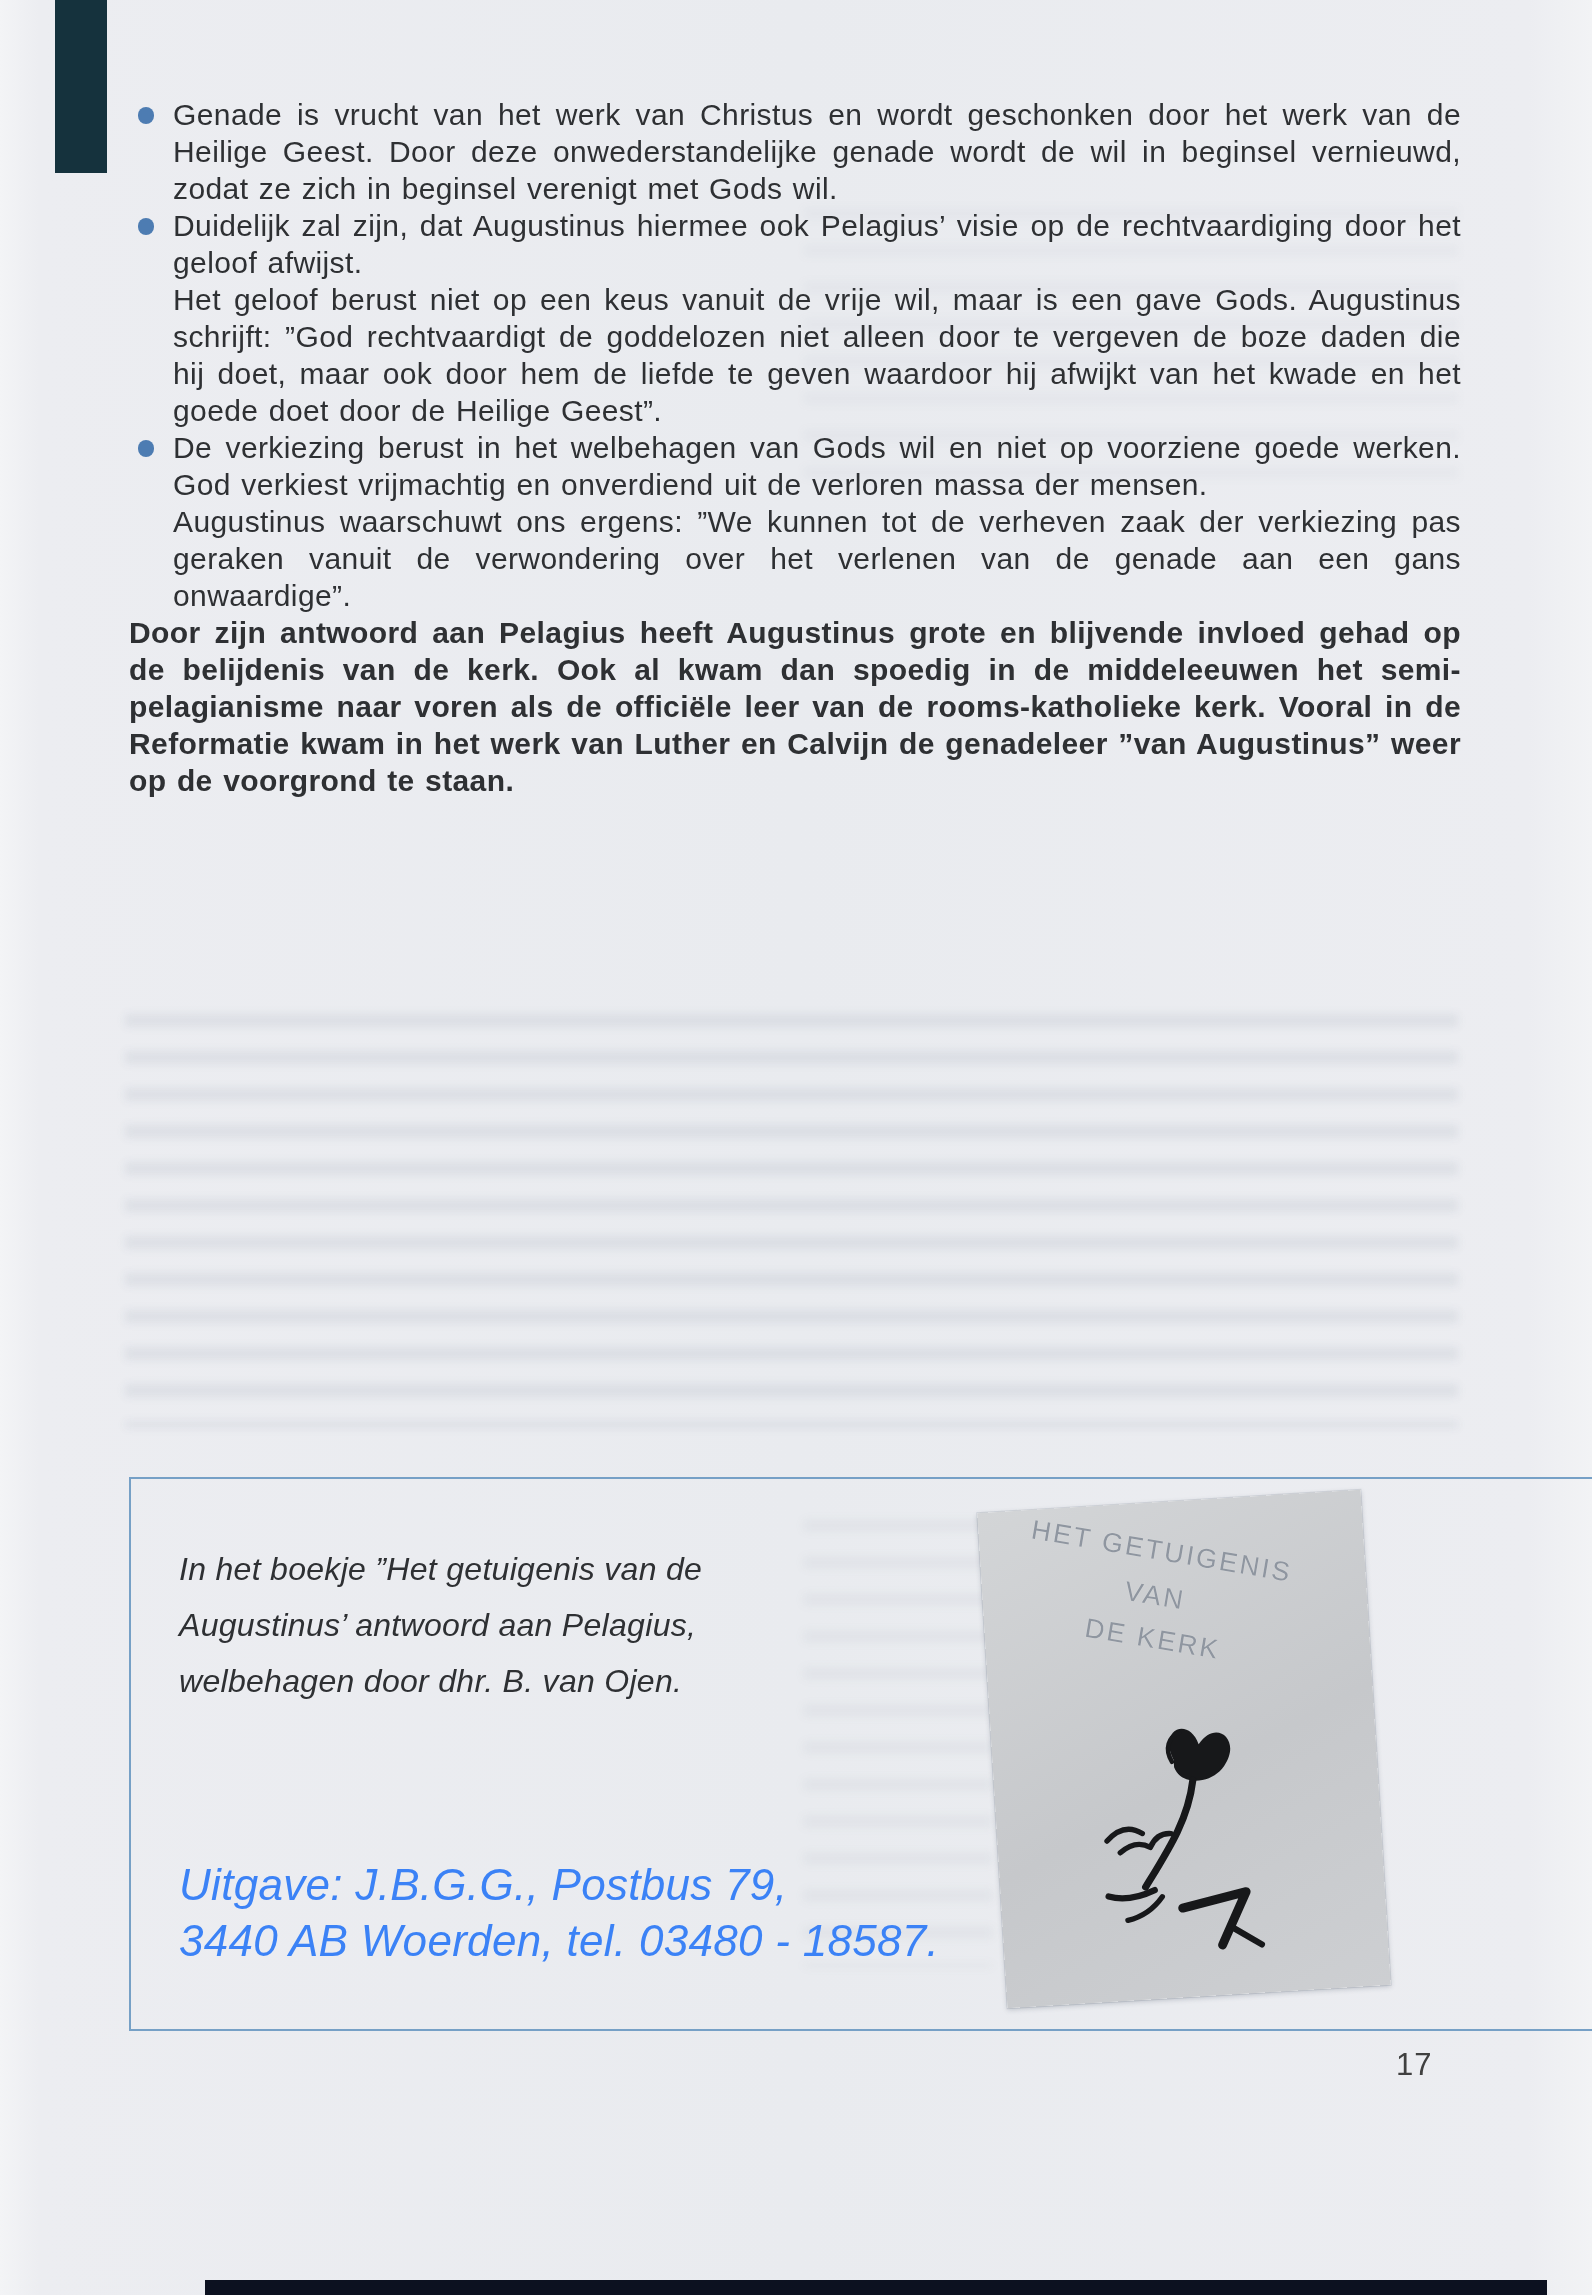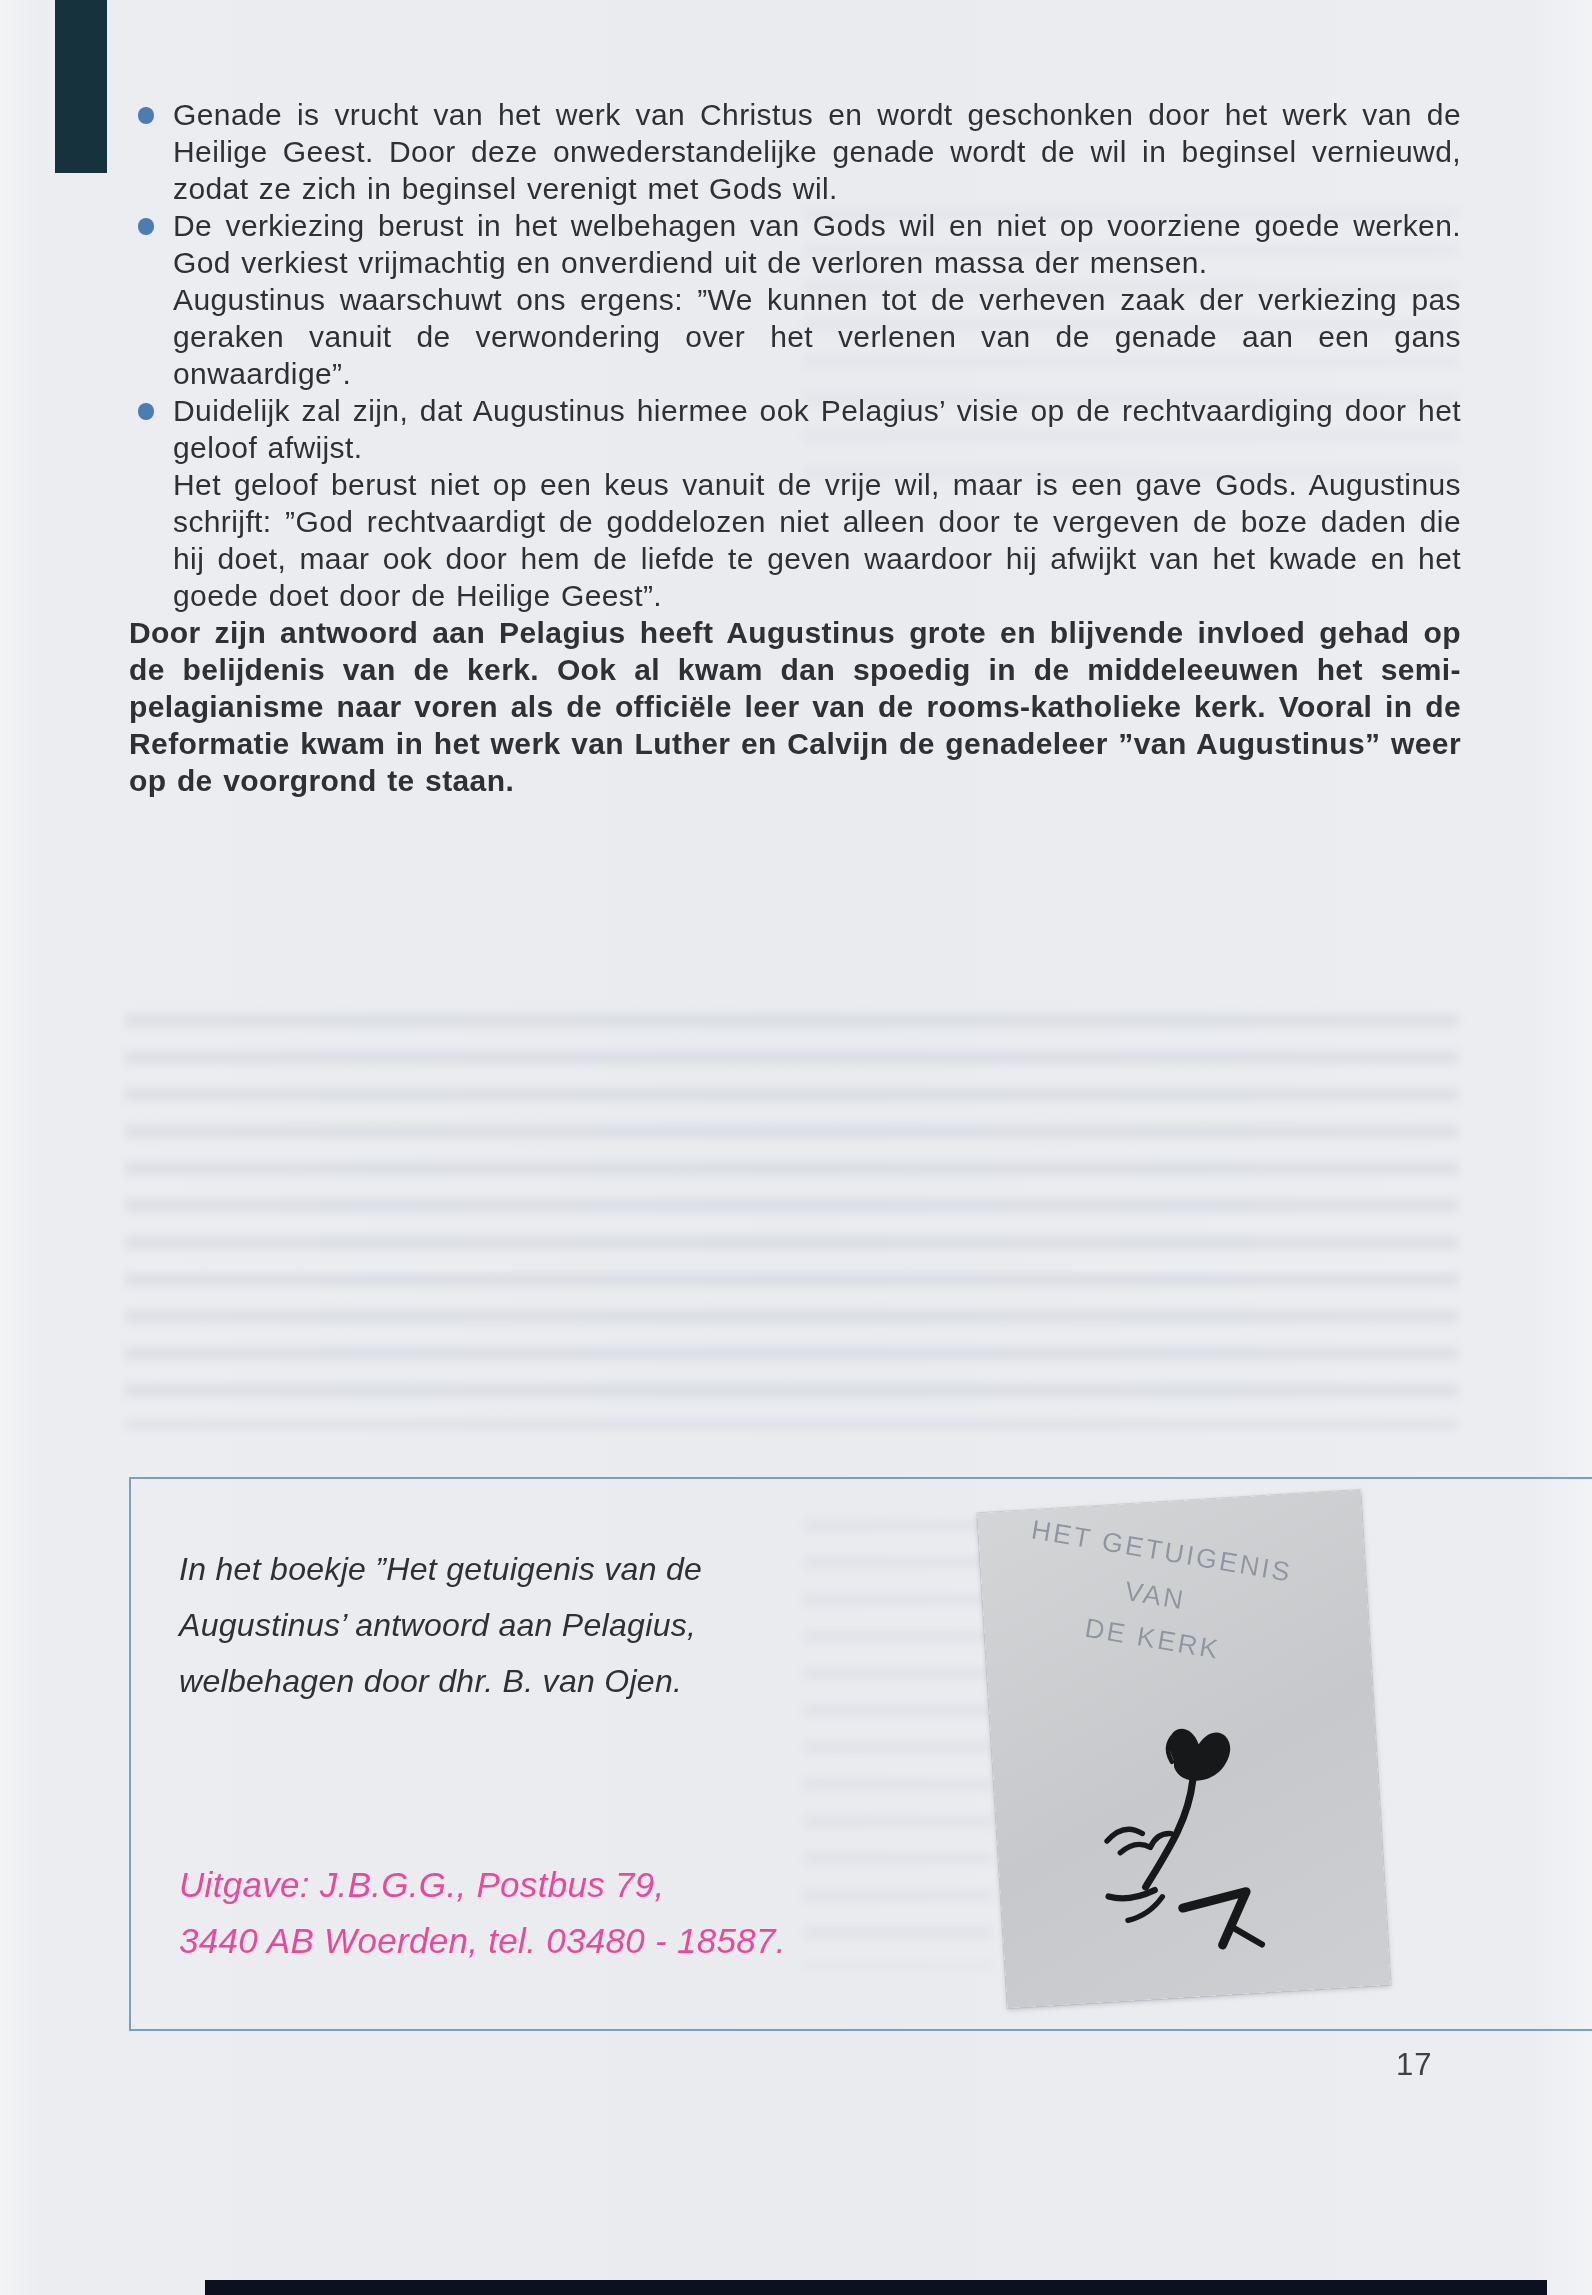--- a/index.html
+++ b/index.html
@@ -64,23 +64,23 @@
   .ad-text {
     position: absolute; left: 48px; top: 62px;
     font-style: italic;
     font-size: 32px; line-height: 56px;
     letter-spacing: 0.3px;
     color: #2e3033;
   }
   .ad-publisher {
     position: absolute; left: 48px; top: 378px;
     font-style: italic;
-    font-size: 35px; line-height: 56px;
+    font-size: 44px; line-height: 56px;
     letter-spacing: 0.3px;
-    color: #ec4899;
+    color: #3b82f6;
   }
 
   
   .cover {
     position: absolute; left: 861px; top: 22.4px;
     width: 384px; height: 496px;
     background: linear-gradient(155deg, #d3d5d7 0%, #c6c8cb 55%, #cdcfd2 100%);
     transform: rotate(-3.5deg);
     box-shadow: 0 1.7px 5.2px rgba(60,70,90,0.25), 0 0 0 0.9px rgba(90,100,115,0.15);
   }
@@ -118,30 +118,30 @@
   <div class="bullet-row">
     <span class="bullet-dot"></span>
     <div class="bullet-text">
       <p>Genade is vrucht van het werk van Christus en wordt geschonken door het werk van de Heilige Geest. Door deze onwederstandelijke genade wordt de wil in beginsel vernieuwd, zodat ze zich in beginsel verenigt met Gods wil.</p>
     </div>
   </div>
 
   <div class="bullet-row">
     <span class="bullet-dot"></span>
     <div class="bullet-text">
-      <p>De verkiezing berust in het welbehagen van Gods wil en niet op voorziene goede werken. God verkiest vrijmachtig en onverdiend uit de verloren massa der mensen.</p>
-      <p>Augustinus waarschuwt ons ergens: ”We kunnen tot de verheven zaak der verkiezing pas geraken vanuit de verwondering over het verlenen van de genade aan een gans onwaardige”.</p>
+      <p>Duidelijk zal zijn, dat Augustinus hiermee ook Pelagius’ visie op de rechtvaardiging door het geloof afwijst.</p>
+      <p>Het geloof berust niet op een keus vanuit de vrije wil, maar is een gave Gods. Augustinus schrijft: ”God rechtvaardigt de goddelozen niet alleen door te vergeven de boze daden die hij doet, maar ook door hem de liefde te geven waardoor hij afwijkt van het kwade en het goede doet door de Heilige Geest”.</p>
     </div>
   </div>
 
   <div class="bullet-row">
     <span class="bullet-dot"></span>
     <div class="bullet-text">
-      <p>Duidelijk zal zijn, dat Augustinus hiermee ook Pelagius’ visie op de rechtvaardiging door het geloof afwijst.</p>
-      <p>Het geloof berust niet op een keus vanuit de vrije wil, maar is een gave Gods. Augustinus schrijft: ”God rechtvaardigt de goddelozen niet alleen door te vergeven de boze daden die hij doet, maar ook door hem de liefde te geven waardoor hij afwijkt van het kwade en het goede doet door de Heilige Geest”.</p>
+      <p>De verkiezing berust in het welbehagen van Gods wil en niet op voorziene goede werken. God verkiest vrijmachtig en onverdiend uit de verloren massa der mensen.</p>
+      <p>Augustinus waarschuwt ons ergens: ”We kunnen tot de verheven zaak der verkiezing pas geraken vanuit de verwondering over het verlenen van de genade aan een gans onwaardige”.</p>
     </div>
   </div>
 
   <p class="closing">Door zijn antwoord aan Pelagius heeft Augustinus grote en blijvende invloed gehad op de belijdenis van de kerk. Ook al kwam dan spoedig in de middeleeuwen het semi-pelagianisme naar voren als de officiële leer van de rooms-katholieke kerk. Vooral in de Reformatie kwam in het werk van Luther en Calvijn de genadeleer ”van Augustinus” weer op de voorgrond te staan.</p>
 </div>
 
 <div class="ad-box">
 
   <div class="ad-text">
     <div>In het boekje ”Het getuigenis van de</div>

